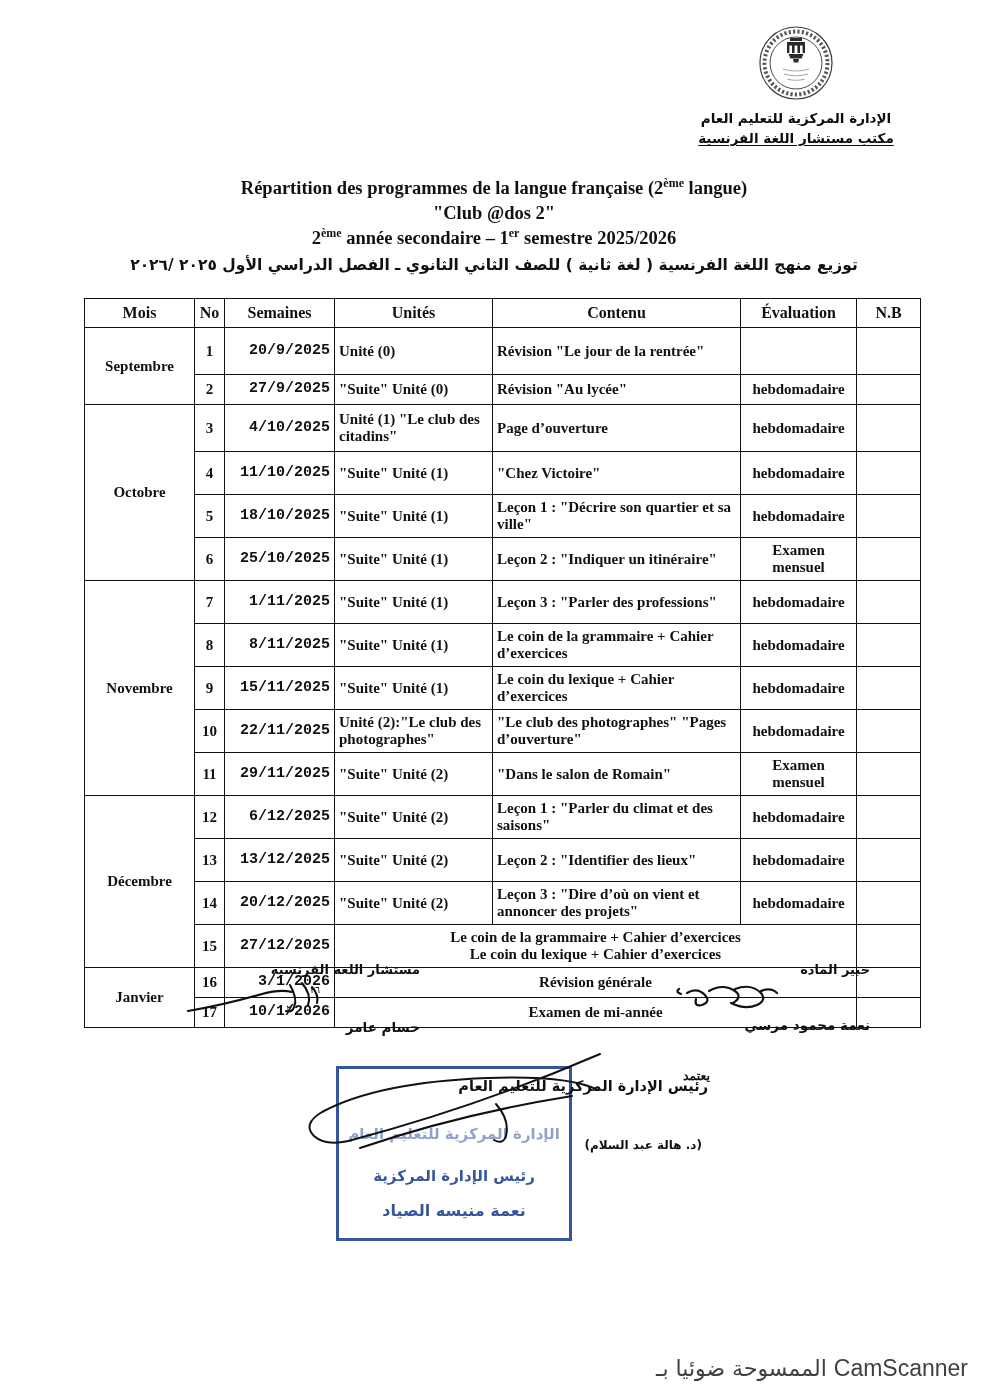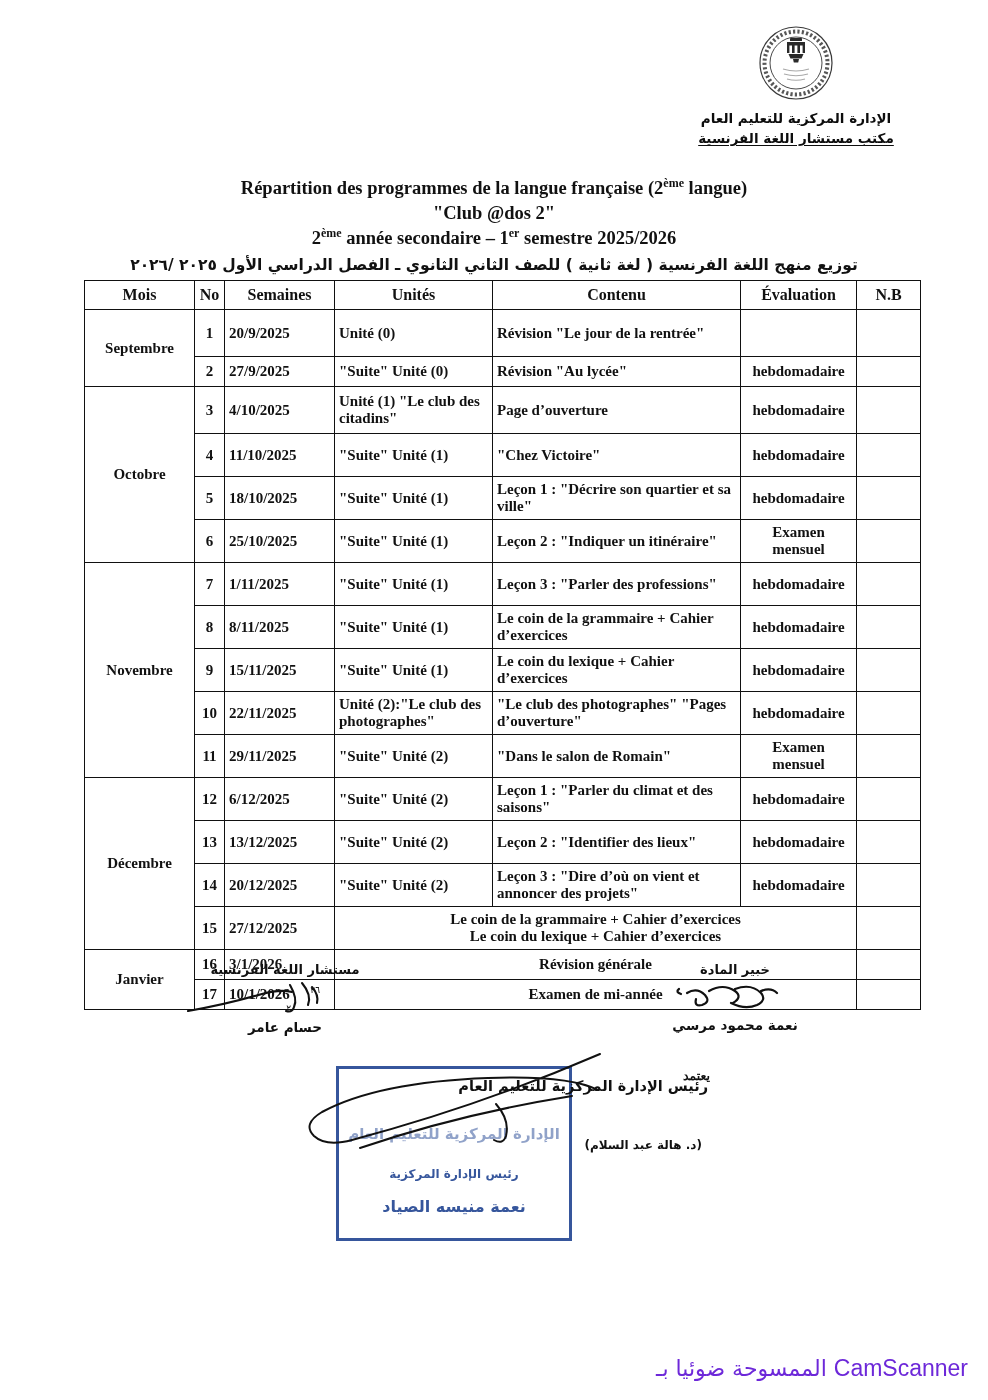--- a/index.html
+++ b/index.html
@@ -75,21 +75,21 @@
     line-height: 26px;
     margin-top: 1px;
     white-space: nowrap;
     text-align: center;
   }
 
   
   #tablewrap {
     position: absolute;
     left: 84px;
-    top: 280px;
+    top: 298px;
     width: 836px;
   }
   table.sched {
     border-collapse: collapse;
     width: 836px;
     table-layout: fixed;
     background: #fff;
   }
   table.sched th,
   table.sched td {
@@ -117,22 +117,23 @@
   td.mois {
     text-align: center;
     font-size: 16.5px;
   }
   td.no {
     text-align: center;
     font-size: 17px;
     padding: 1px 0;
   }
   td.sem {
-    text-align: left;
+    text-align: right;
     font-size: 15px;
+    font-family: Liberation Mono, monospace;
   }
   td.unites {
     text-align: left;
     font-size: 15px;
     padding-left: 5px;
   }
   td.cont {
     text-align: left;
     font-size: 15px;
     padding-left: 5px;
@@ -147,21 +148,21 @@
     font-size: 15.5px;
   }
   tr.h-tall td  { height: 42px; }
   tr.h-mid td   { height: 38px; }
   tr.h-short td { height: 25px; }
 
   
   .sig {
     position: absolute;
     direction: rtl;
-    text-align: center;
+    text-align: right;
     font-family: "DejaVu Sans", "Liberation Sans", sans-serif;
   }
   .sig .role {
     font-size: 13px;
     font-weight: bold;
     white-space: nowrap;
   }
   .sig .name {
     font-size: 13.5px;
     font-weight: bold;
@@ -224,38 +225,38 @@
     direction: rtl;
     color: #1b3f8f;
     font-family: "DejaVu Sans", "Liberation Sans", sans-serif;
     font-weight: bold;
     text-align: center;
     white-space: nowrap;
     letter-spacing: 1px;
     filter: blur(.4px);
   }
   #stamp .st1 { font-size: 15px; margin-top: 56px; opacity: .55; }
-  #stamp .st2 { font-size: 12px; margin-top: 24px; }
+  #stamp .st2 { font-size: 15px; margin-top: 24px; }
   #stamp .st3 { font-size: 16px; margin-top: 16px; }
   #overlay-scribble {
     position: absolute;
     left: 0; top: 0;
     width: 420px; height: 200px;
     pointer-events: none;
   }
 
   
   #footer {
     position: absolute;
     right: 20px;
     bottom: 18px;
     direction: rtl;
     font-family: "DejaVu Sans", "Liberation Sans", sans-serif;
     font-size: 22px;
-    color: #6d28d9;
+    color: #404040;
     white-space: nowrap;
   }
   #footer .cs-brand {
     font-family: "Liberation Sans", "DejaVu Sans", sans-serif;
     font-size: 23px;
   }
 </style>
 </head>
 <body>
 

